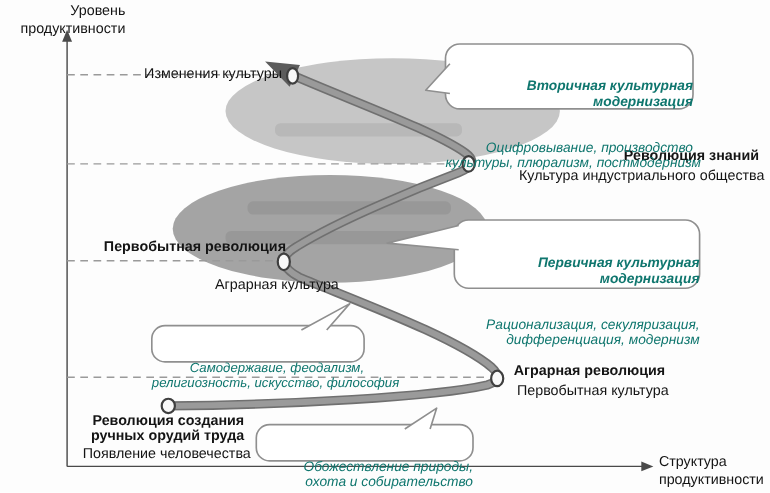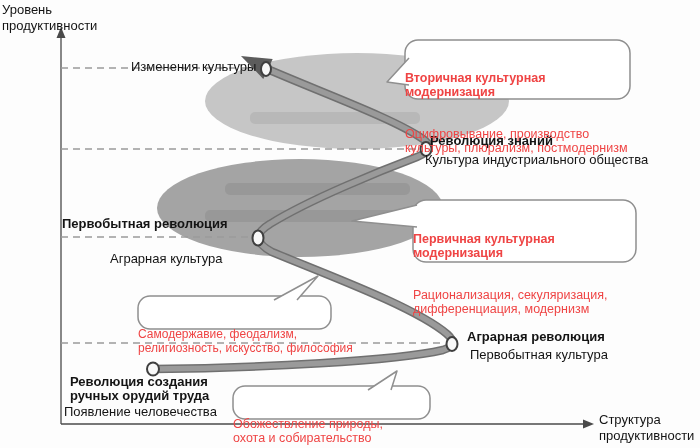--- a/index.html
+++ b/index.html
@@ -5,35 +5,35 @@
   html,body{margin:0;padding:0;background:#ffffff;}
   #canvas{
     position:relative;width:700px;height:448px;overflow:hidden;
     background:#fdfdfd;
     font-family:"Liberation Sans","DejaVu Sans",sans-serif;
     color:#111;
   }
   svg{position:absolute;left:0;top:0;}
   .lbl{position:absolute;font-size:13px;line-height:1.2;white-space:pre;color:#141414;}
   .bold{font-weight:bold;}
-  .center{text-align:left;}
+  .center{text-align:right;}
   .ellipse-light{fill:var(--ellipse_light,#c6c6c6);}
   .ellipse-dark{fill:var(--ellipse_dark,#a4a4a4);}
   .bleed{fill:#000;opacity:0.07;}
   .dashed{stroke:var(--dashed,#9a9a9a);stroke-width:1.3;stroke-dasharray:7 5;fill:none;}
   .axis{stroke:var(--axis,#4a4a4a);stroke-width:1.3;fill:none;}
   .axis-head{fill:var(--axis,#4a4a4a);stroke:none;}
   .curve-under{stroke:var(--curve_edge,#707070);stroke-width:8.5;fill:none;stroke-linecap:round;}
   .curve-over{stroke:var(--curve,#9a9a9a);stroke-width:5.5;fill:none;stroke-linecap:round;}
   .arrowhead{fill:var(--arrow,#5c5c5c);stroke:none;}
   .node{fill:#f8f8f8;stroke:#3f3f3f;stroke-width:2;}
   .bubble{fill:#ffffff;stroke:var(--bubble_border,#8f8f8f);stroke-width:1.5;}
   .tail-fill{fill:#ffffff;stroke:none;}
   .tail-stroke{fill:none;stroke:var(--bubble_border,#8f8f8f);stroke-width:1.5;stroke-linejoin:round;}
-  .bubble-text{position:absolute;text-align:left;white-space:pre;font-size:12.5px;line-height:14px;color:#ef4444;}
+  .bubble-text{position:absolute;text-align:right;white-space:pre;font-size:12.5px;line-height:14px;color:#0f766e;font-style:italic;}
   .bubble-text .b-title{font-weight:bold;}
 </style>
 </head>
 <body>
 
 <div id="canvas">
 
   <svg width="700" height="448" viewBox="0 0 700 448">
 
     <ellipse class="ellipse-light" cx="357" cy="101" rx="152" ry="48"></ellipse>

